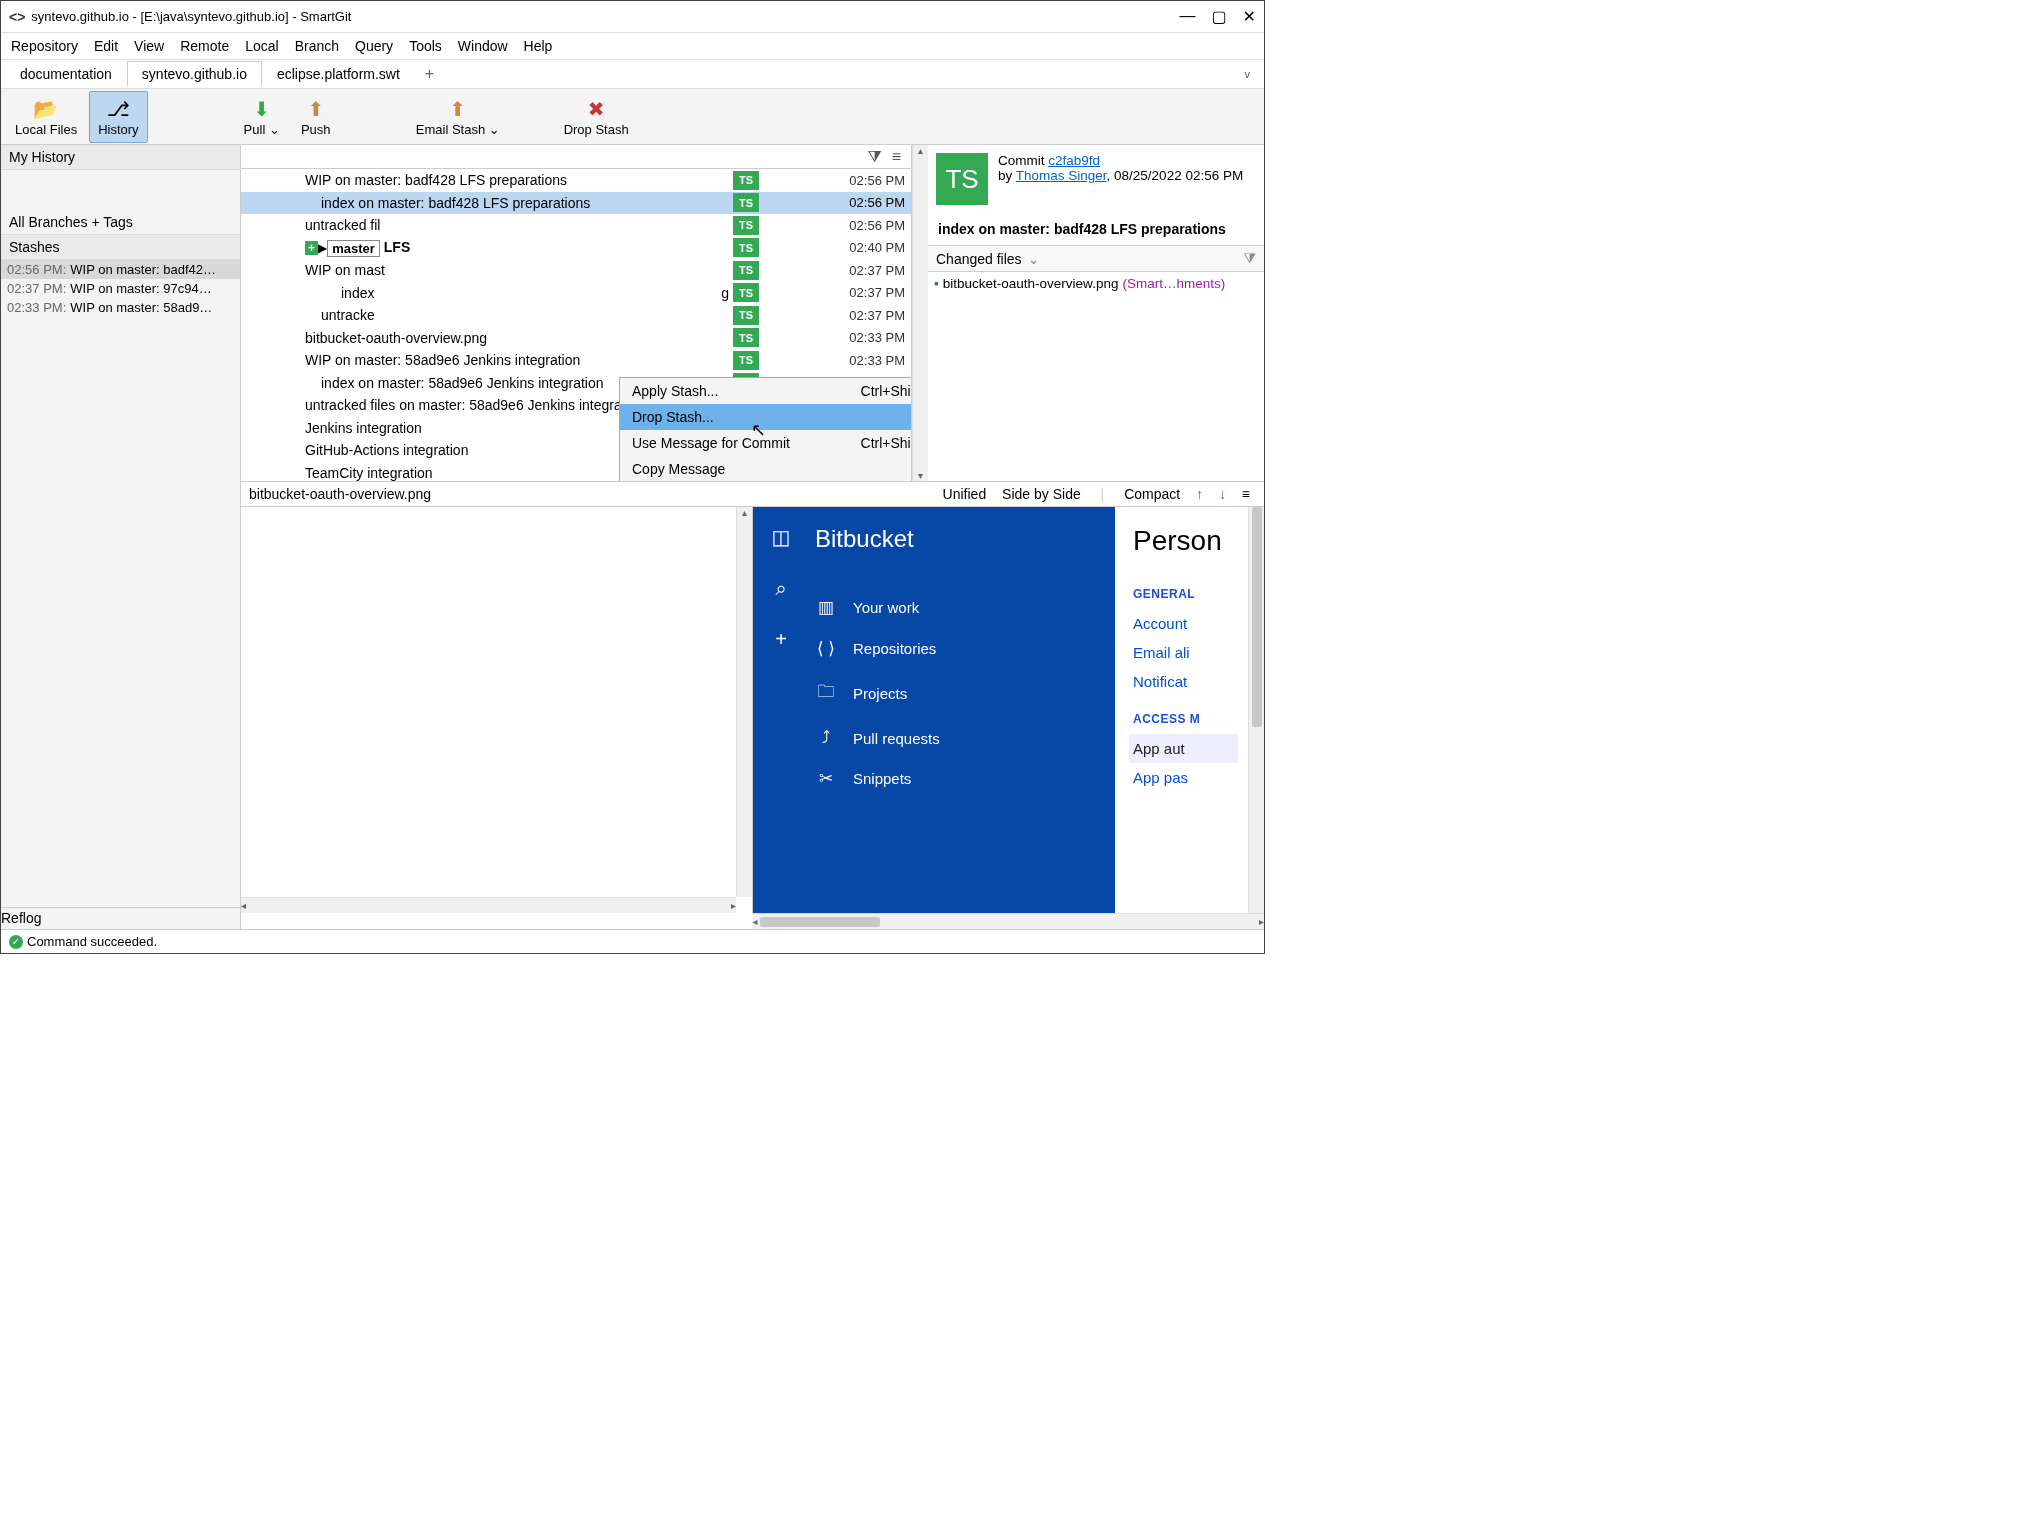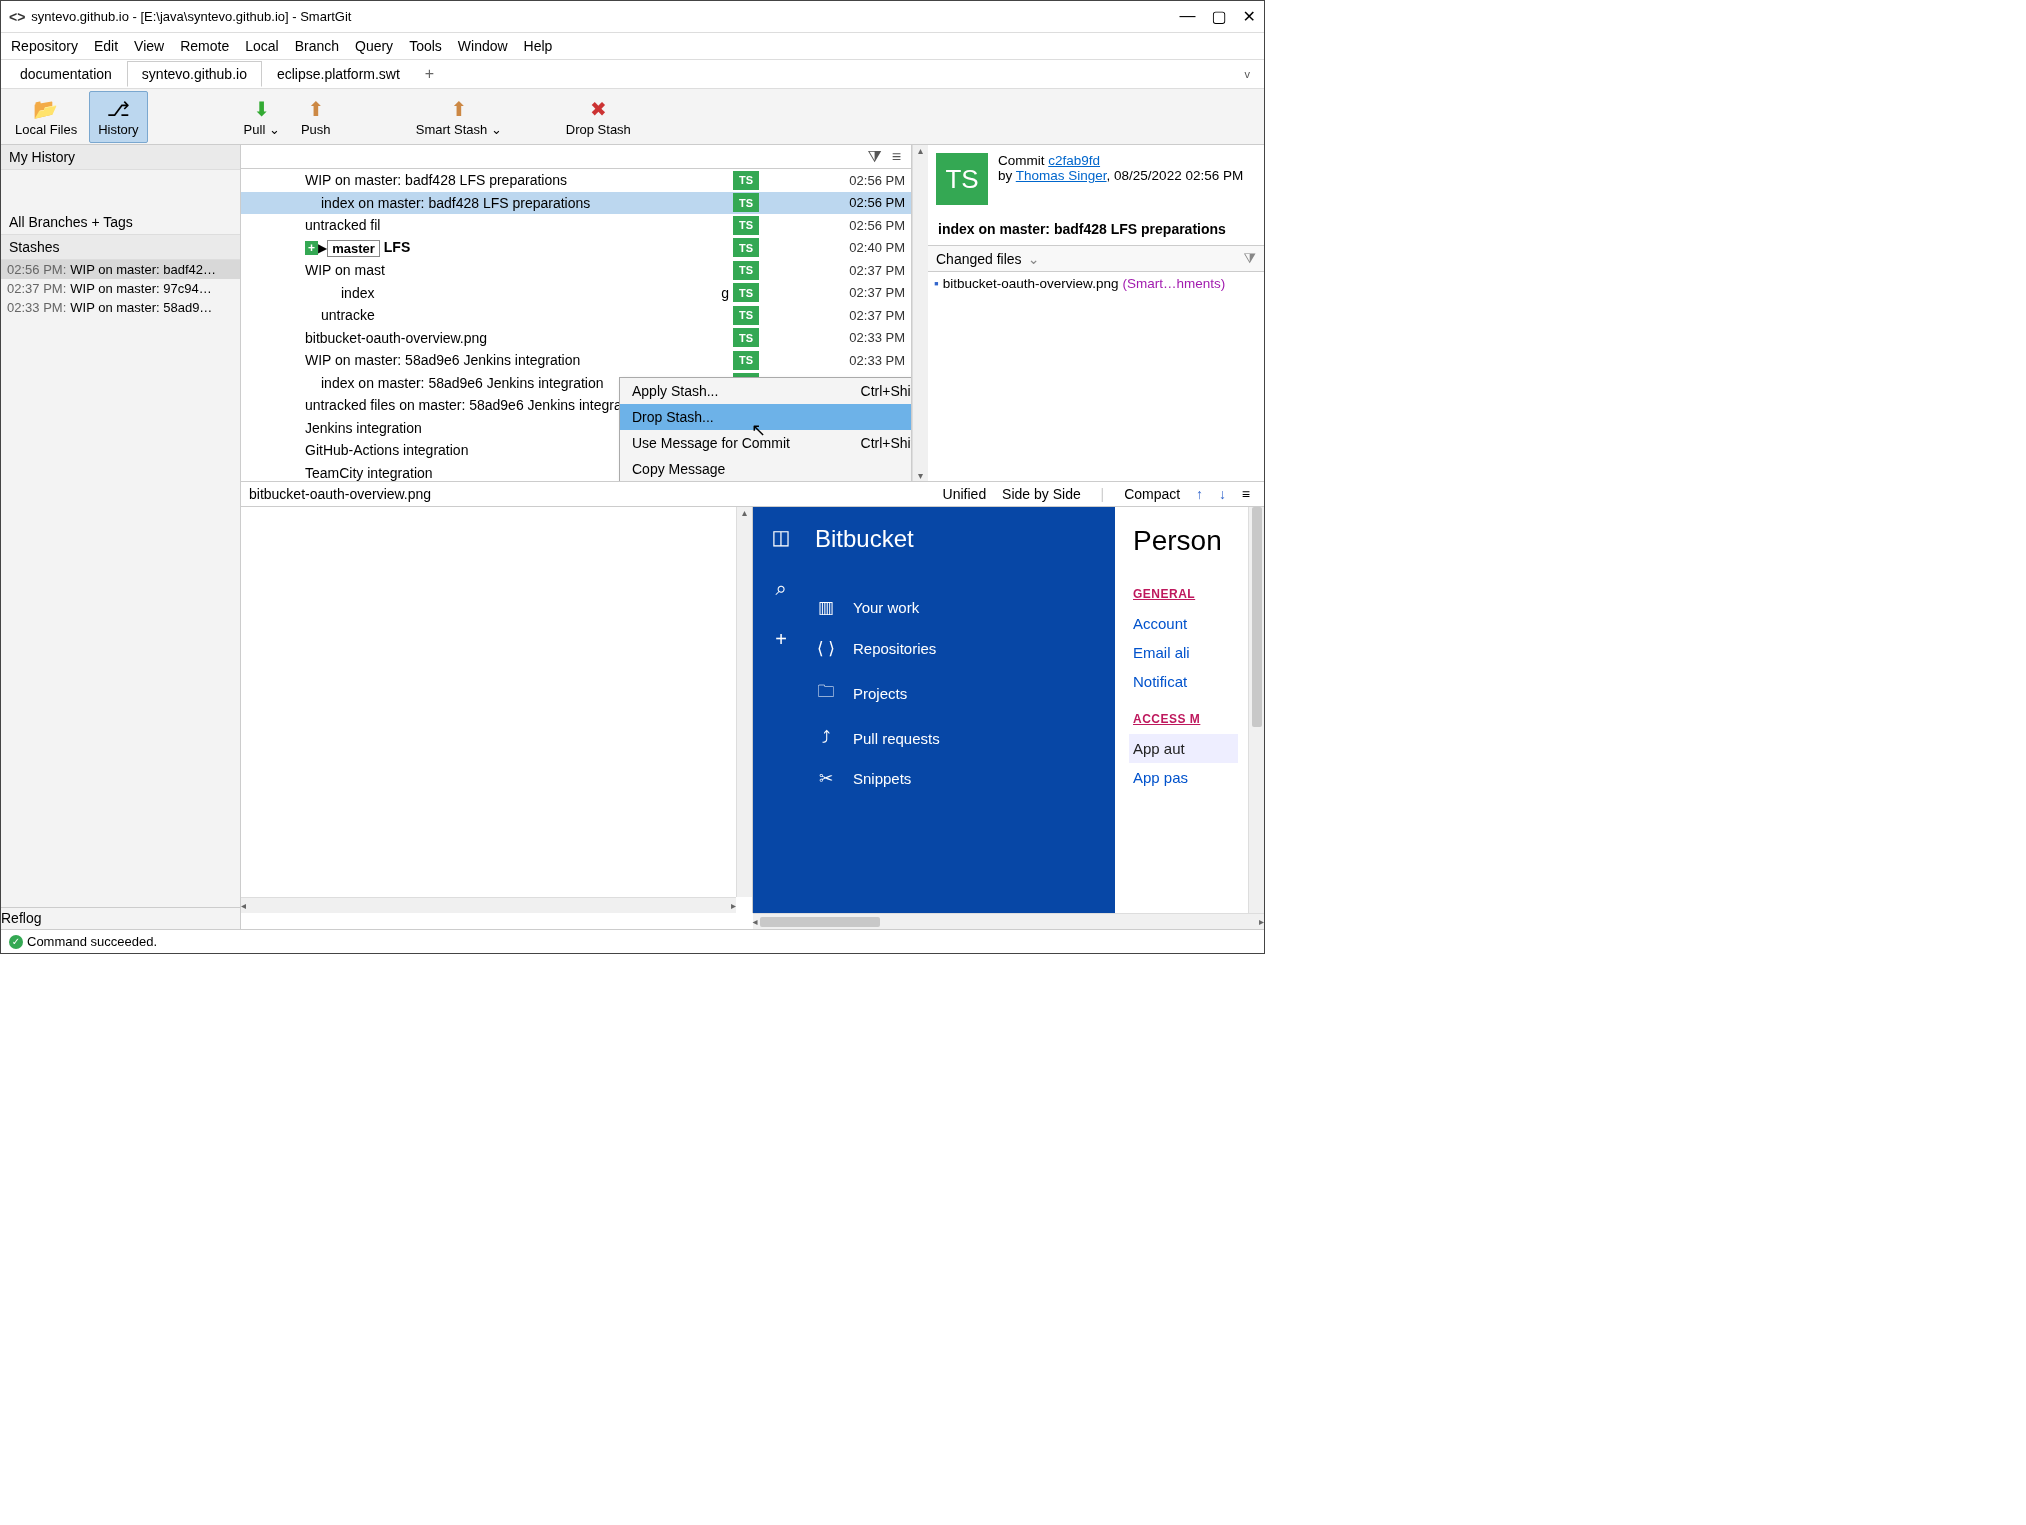--- a/index.html
+++ b/index.html
@@ -67,21 +67,21 @@
 .diff-left { flex: 1; background: #fff; border-right: 1px solid #ccc; position: relative; }
 .diff-right-wrap { flex: 1; display: flex; overflow: hidden; }
 .bb-panel { width: 362px; background: #0747a6; color: #fff; display: flex; }
 .bb-rail { width: 56px; display: flex; flex-direction: column; align-items: center; padding-top: 18px; gap: 28px; font-size: 20px; }
 .bb-nav { flex: 1; padding-top: 18px; }
 .bb-title { font-size: 24px; margin-bottom: 34px; padding-left: 6px; }
 .bb-item { display: flex; align-items: center; gap: 16px; padding: 10px 6px; font-size: 15px; }
 .bb-item .ic { width: 22px; text-align: center; font-size: 17px; }
 .settings { flex: 1; padding: 18px 10px 0 18px; overflow: hidden; position: relative; }
 .settings h1 { font-size: 28px; font-weight: 400; margin-bottom: 30px; }
-.settings .sec { font-size: 12px; color: #be185d; font-weight: 600; margin: 16px 0 8px; letter-spacing: 0.5px; text-decoration: underline; }
+.settings .sec { font-size: 12px; color: #1d4ed8; font-weight: 600; margin: 16px 0 8px; letter-spacing: 0.5px; }
 .settings .link { color: #0052cc; font-size: 15px; padding: 6px 0; }
 .settings .link.sel { background: #eef; color: #222; padding: 6px 4px; margin-left: -4px; }
 .ctx-menu { position: absolute; left: 378px; top: 232px; width: 330px; background: #f4f4f4; border: 1px solid #aaa; box-shadow: 2px 2px 4px rgba(0,0,0,0.2); z-index: 1000; font-size: 14px; }
 .ctx-item { padding: 5px 12px; display: flex; justify-content: space-between; cursor: default; }
 .ctx-item.hl { background: #6db2e8; color: #000; }
 .cursor { position: absolute; left: 510px; top: 274px; z-index: 1001; font-size: 18px; pointer-events: none; }
 .statusbar { height: 24px; border-top: 1px solid #ccc; display: flex; align-items: center; padding: 0 8px; font-size: 13px; gap: 4px; }
 .status-ok { width: 14px; height: 14px; background: #34a853; border-radius: 50%; display: inline-flex; align-items: center; justify-content: center; color: #fff; font-size: 10px; }
 .reflog { height: 22px; border-top: 1px solid #ccc; padding: 2px 0; font-size: 14px; background: #f3f3f3; }
 .hscroll { height: 16px; background: #f0f0f0; border-top: 1px solid #ddd; display: flex; align-items: center; font-size: 10px; color: #666; }
@@ -139,21 +139,21 @@
         <div class="ic" style="color:#3a3">⬇</div>
         <span>Pull ⌄</span>
       </div>
     <div class="tbtn">
         <div class="ic" style="color:#c84">⬆</div>
         <span>Push</span>
       </div>
     <div style="width:60px"></div>
     <div class="tbtn">
         <div class="ic" style="color:#c84">⬆</div>
-        <span>Smart Stash ⌄</span>
+        <span>Email Stash ⌄</span>
       </div>
     <div style="width:40px"></div>
     <div class="tbtn">
         <div class="ic" style="color:#c33">✖</div>
         <span>Drop Stash</span>
       </div>
   </div>
 
   <div class="main">
     <div class="left">

